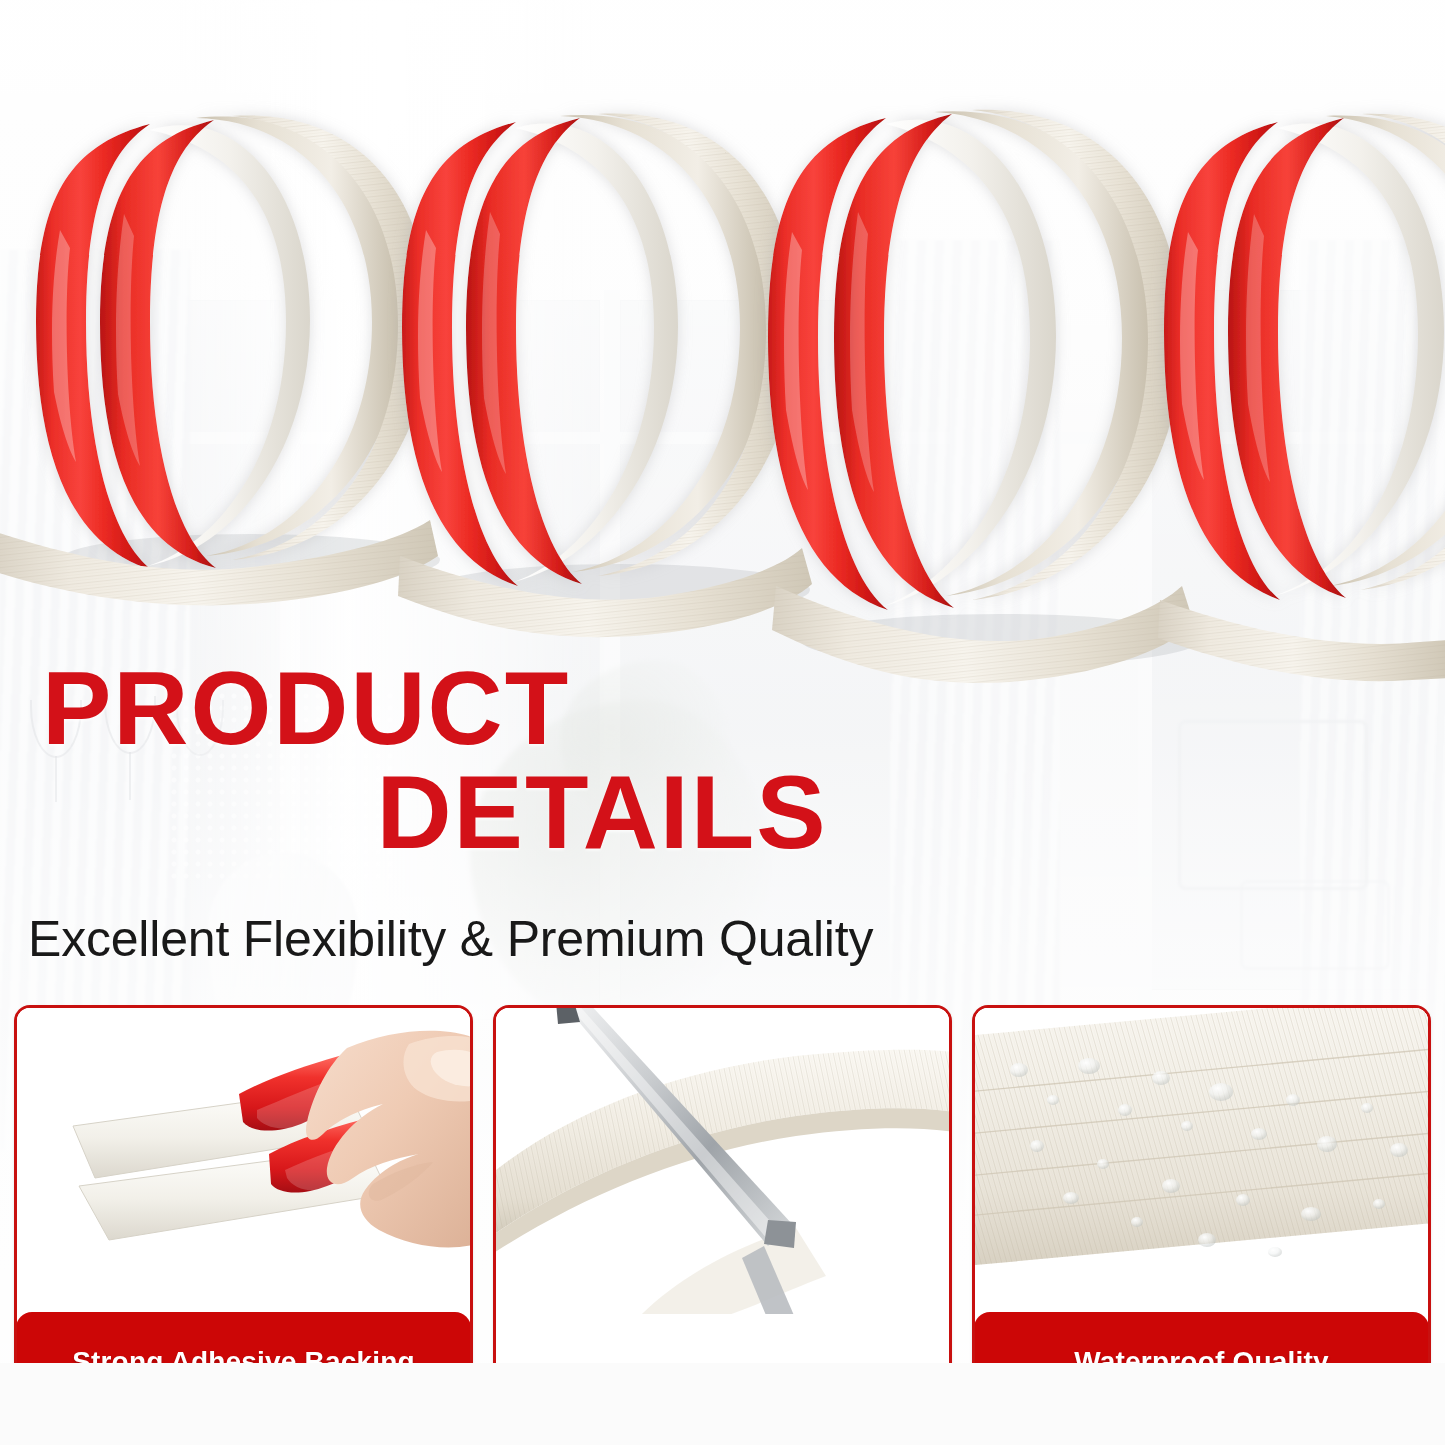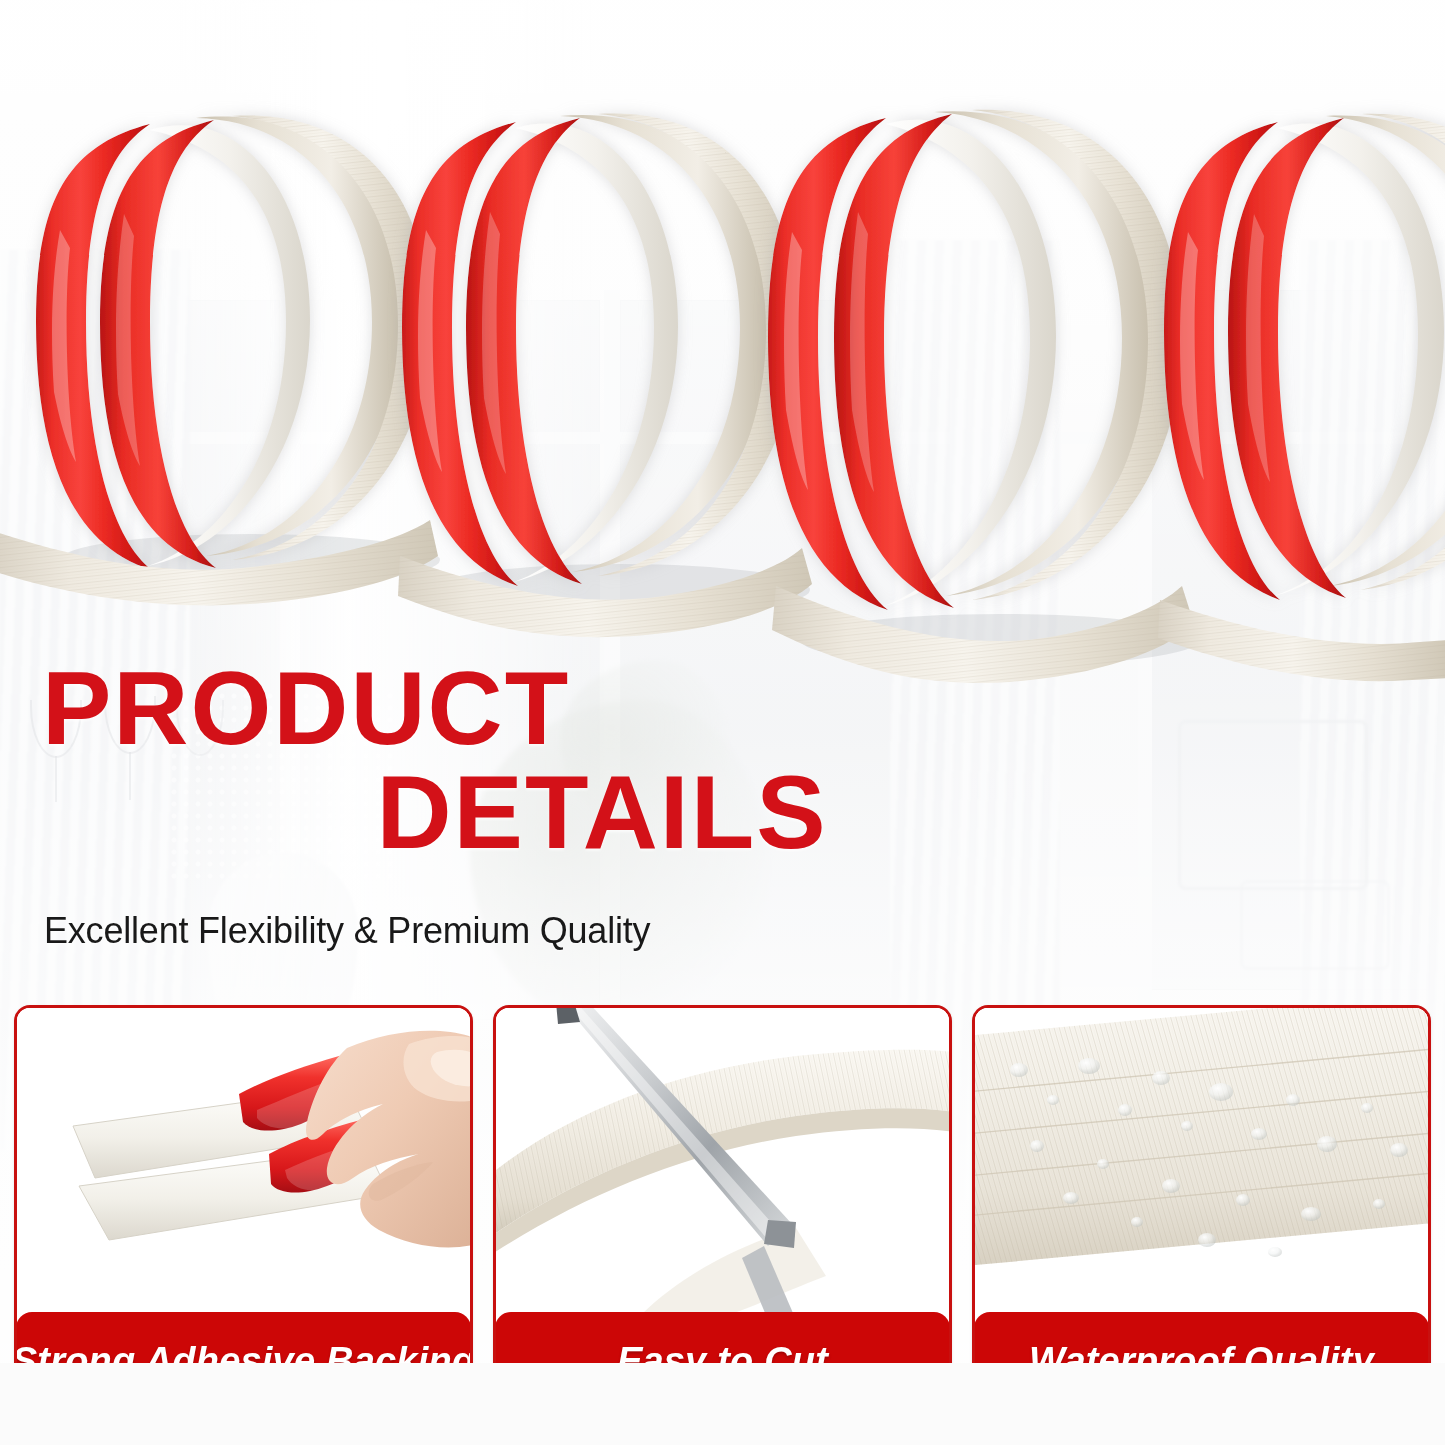--- a/index.html
+++ b/index.html
@@ -107,22 +107,22 @@
     font-size:104px;
     line-height:.94;
     font-weight:bold;
     color:#D31118;
     letter-spacing:2px;
     font-family:"Liberation Sans", sans-serif;
     text-shadow:0 2px 3px rgba(255,255,255,.75);
   }
   .headline .line2{ margin-top:6px;text-align:center; }
   .subhead{
-    position:absolute; left:44px; top:910px;
-    font-size:36px;
+    position:absolute; left:28px; top:910px;
+    font-size:50px;
     color:#191919;
     letter-spacing:-.2px;
     white-space:nowrap;
     text-shadow:0 1px 2px rgba(255,255,255,.8);
   }
 
   
   .cards{
     position:absolute; left:14px; top:1005px;
     width:1417px; height:408px;
@@ -139,26 +139,25 @@
   }
   .card-photo{ position:absolute; left:0; right:0; top:0; bottom:96px; overflow:hidden; background:#fff; }
   .card-caption{
     position:absolute; left:-1px; right:-1px; bottom:-1px; height:99px;
     background:#CC0606;
     border-radius:16px 16px 13px 13px;
     display:flex; align-items:center; justify-content:center;
   }
   .card-caption span{
     color:#fff;
-    font-size:38px;
+    font-size:28px;
     font-weight:bold;
     letter-spacing:.2px;
     text-shadow:0 2px 3px rgba(0,0,0,.22);
     white-space:nowrap;
-    font-style:italic;
   }
   .card-photo svg{ position:absolute; left:0; top:0; }
 </style>
 </head>
 <body>
 
 <div class="poster">
 
   <div class="bg-scene">
     <div class="bg-sky"></div>
@@ -463,23 +462,20 @@
           <path d="M140,312 C180,270 240,238 300,220 L330,268
                    C282,286 238,308 214,312 Z" fill="#EFEBE2" opacity=".75"></path>
 
           <path d="M66,-6 L92,-6 L296,216 L272,238 Z" fill="url(#blade)"></path>
           <path d="M70,-6 L80,-6 L282,222 L272,232 Z" fill="#ffffff" opacity=".45"></path>
           <path d="M272,212 L300,214 L298,240 L268,236 Z" fill="#8D9297"></path>
 
           <path d="M246,250 L268,238 L300,312 L272,312 Z" fill="#B9BDC1" opacity=".9"></path>
           <path d="M60,-6 L78,-6 L84,14 L62,16 Z" fill="#5C6166"></path>
         </svg>
-      </div>
-      <div class="card-caption">
-        <span>Easy to Cut</span>
       </div>
     </div>
 
     <div class="card">
       <div class="card-photo">
         <svg width="460" height="312" viewBox="0 0 460 312" xmlns="http://www.w3.org/2000/svg">
           <defs>
             <linearGradient id="bandWet" x1="0" y1="0" x2="0" y2="1">
               <stop offset="0%" stop-color="#FBF9F4"></stop>
               <stop offset="35%" stop-color="#F4F1E9"></stop>

